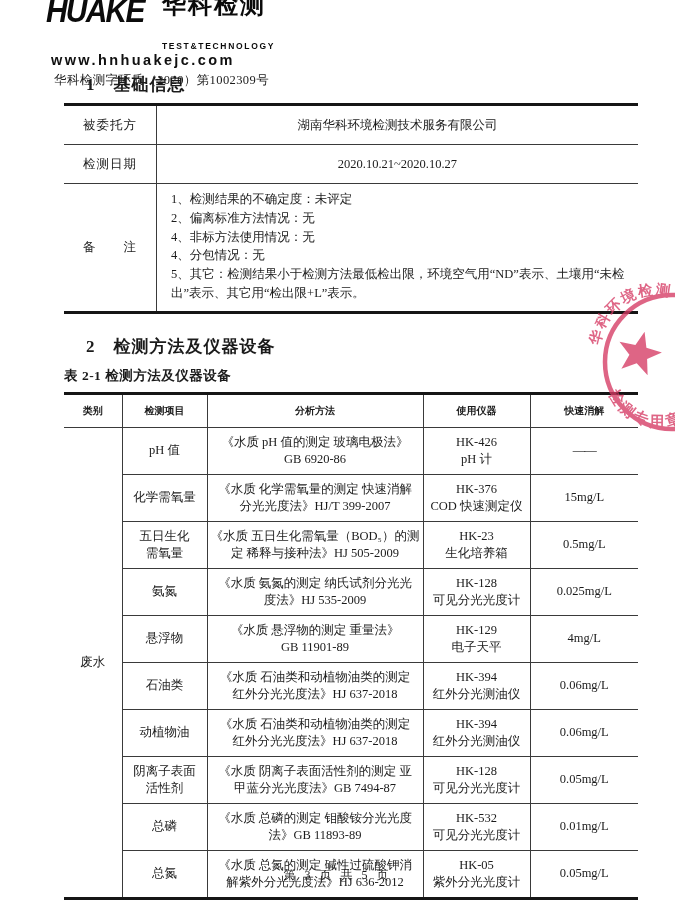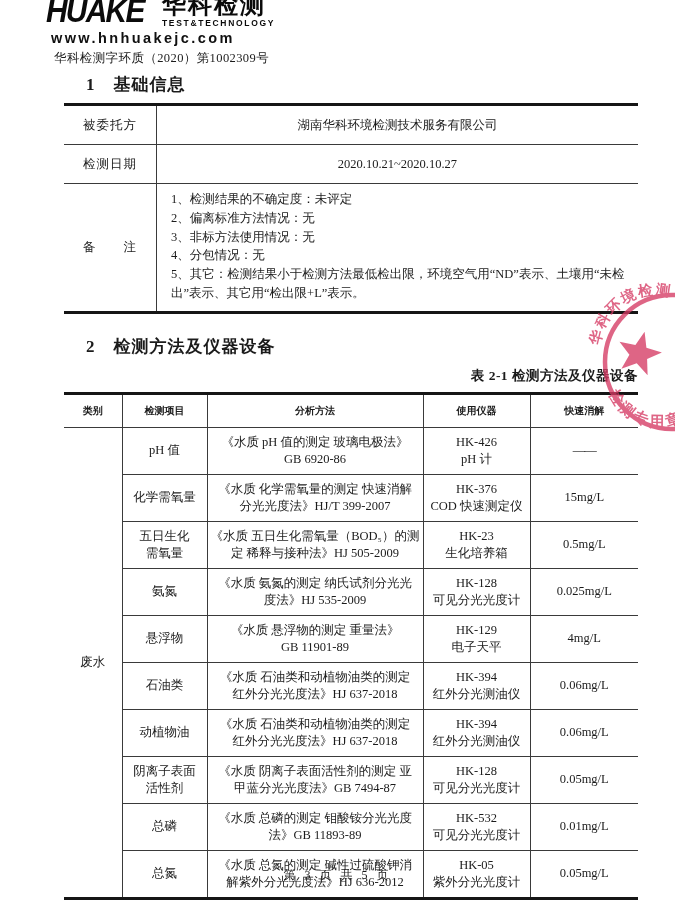--- a/index.html
+++ b/index.html
@@ -12,37 +12,37 @@
   
   .letterhead{position:absolute; left:46px; top:-7px;}
   .logo-row{display:flex; align-items:flex-start; gap:5px;}
   .logo-en{
     font-family:"Liberation Sans","DejaVu Sans",sans-serif;
     font-weight:bold; font-style:italic; font-size:34px; line-height:1.05;
     letter-spacing:-2px; transform:scaleX(.88); transform-origin:left top; color:#0b0b0b;
   }
   .logo-cn-block{display:flex; flex-direction:column;}
   .logo-cn{font-size:24px; line-height:1.05; font-weight:600; letter-spacing:2px; color:#0b0b0b;}
-  .logo-sub{font-family:"Liberation Sans","DejaVu Sans",sans-serif; font-size:8.5px; font-weight:bold; letter-spacing:1.7px; color:#0b0b0b;}
+  .logo-sub{font-family:"Liberation Sans","DejaVu Sans",sans-serif; font-size:8.5px; font-weight:bold; letter-spacing:1.7px; color:#0b0b0b;margin-top:23px;}
   .website{font-family:"Liberation Sans","DejaVu Sans",sans-serif; font-weight:bold; font-size:14.5px; letter-spacing:2.4px; margin:1px 0 0 5px; color:#101010;}
   .doc-number{font-size:12.5px; margin:4px 8px 0 8px; letter-spacing:.4px;}
   
   .content{position:absolute; left:64px; top:73px; width:574px;}
   .sec-title{font-size:17px; font-weight:bold; margin:0 0 7px 22px; letter-spacing:1px;}
   .sec-title.second{margin-top:21px; margin-bottom:9px;}
   table{border-collapse:collapse; table-layout:fixed; width:574px; font-size:12.5px; color:var(--ink);}
   .info-table{border-top:3px solid var(--heavy); border-bottom:3px solid var(--heavy);margin-top:6px;}
   .info-table td{border-bottom:1px solid var(--line); vertical-align:middle; padding:2px 4px;}
   .info-table tr.plain td{height:34px;}
   .info-table tr:last-child td{border-bottom:none;}
   .info-table .lbl{width:84px; border-right:1px solid var(--line); text-align:center; letter-spacing:1px;}
   .info-table .val{text-align:center;}
   .info-table .remark{text-align:left; padding:6px 10px 8px 14px;}
   .remark-line{line-height:1.5;}
-  .table-caption{text-align:right; font-weight:bold; font-size:13.5px; margin:0 0 7px 0; letter-spacing:.5px;font-family:Liberation Serif, serif;}
+  .table-caption{text-align:left; font-weight:bold; font-size:13.5px; margin:0 0 7px 0; letter-spacing:.5px;font-family:Liberation Serif, serif;}
   .method-table{border-top:3px solid var(--heavy); border-bottom:3px solid var(--heavy);}
   .method-table td{
     border:1px solid var(--line); text-align:center; vertical-align:middle;
     padding:3px 2px; line-height:1.34; white-space:pre-line;
   }
   .method-table tr.head td{font-weight:bold; font-size:10px; height:26px; white-space:nowrap;}
   .method-table tr.data td{height:40px;}
   .method-table td.c1{border-left:none;}
   .method-table td.c5{border-right:none;}
   .limit-dash{letter-spacing:-1px;}
@@ -85,21 +85,21 @@
       </tr>
       <tr class="plain">
         <td class="lbl">检测日期</td>
         <td class="val">2020.10.21~2020.10.27</td>
       </tr>
       <tr>
         <td class="lbl">备　　注</td>
         <td class="val remark">
           <div class="remark-line">1、检测结果的不确定度：未评定</div>
           <div class="remark-line">2、偏离标准方法情况：无</div>
-          <div class="remark-line">3、非标方法使用情况：无</div>
+          <div class="remark-line">4、非标方法使用情况：无</div>
           <div class="remark-line">4、分包情况：无</div>
           <div class="remark-line">5、其它：检测结果小于检测方法最低检出限，环境空气用“ND”表示、土壤用“未检出”表示、其它用“检出限+L”表示。</div>
         </td>
       </tr>
     </tbody>
       </table>
 
     <h2 class="sec-title second">2　检测方法及仪器设备</h2>
     <div class="table-caption">表 2-1  检测方法及仪器设备</div>
 

